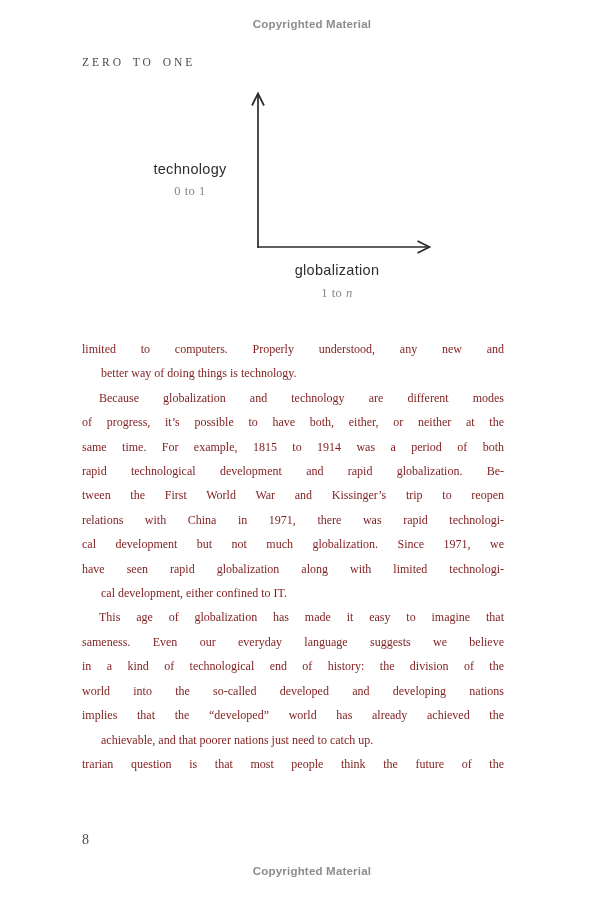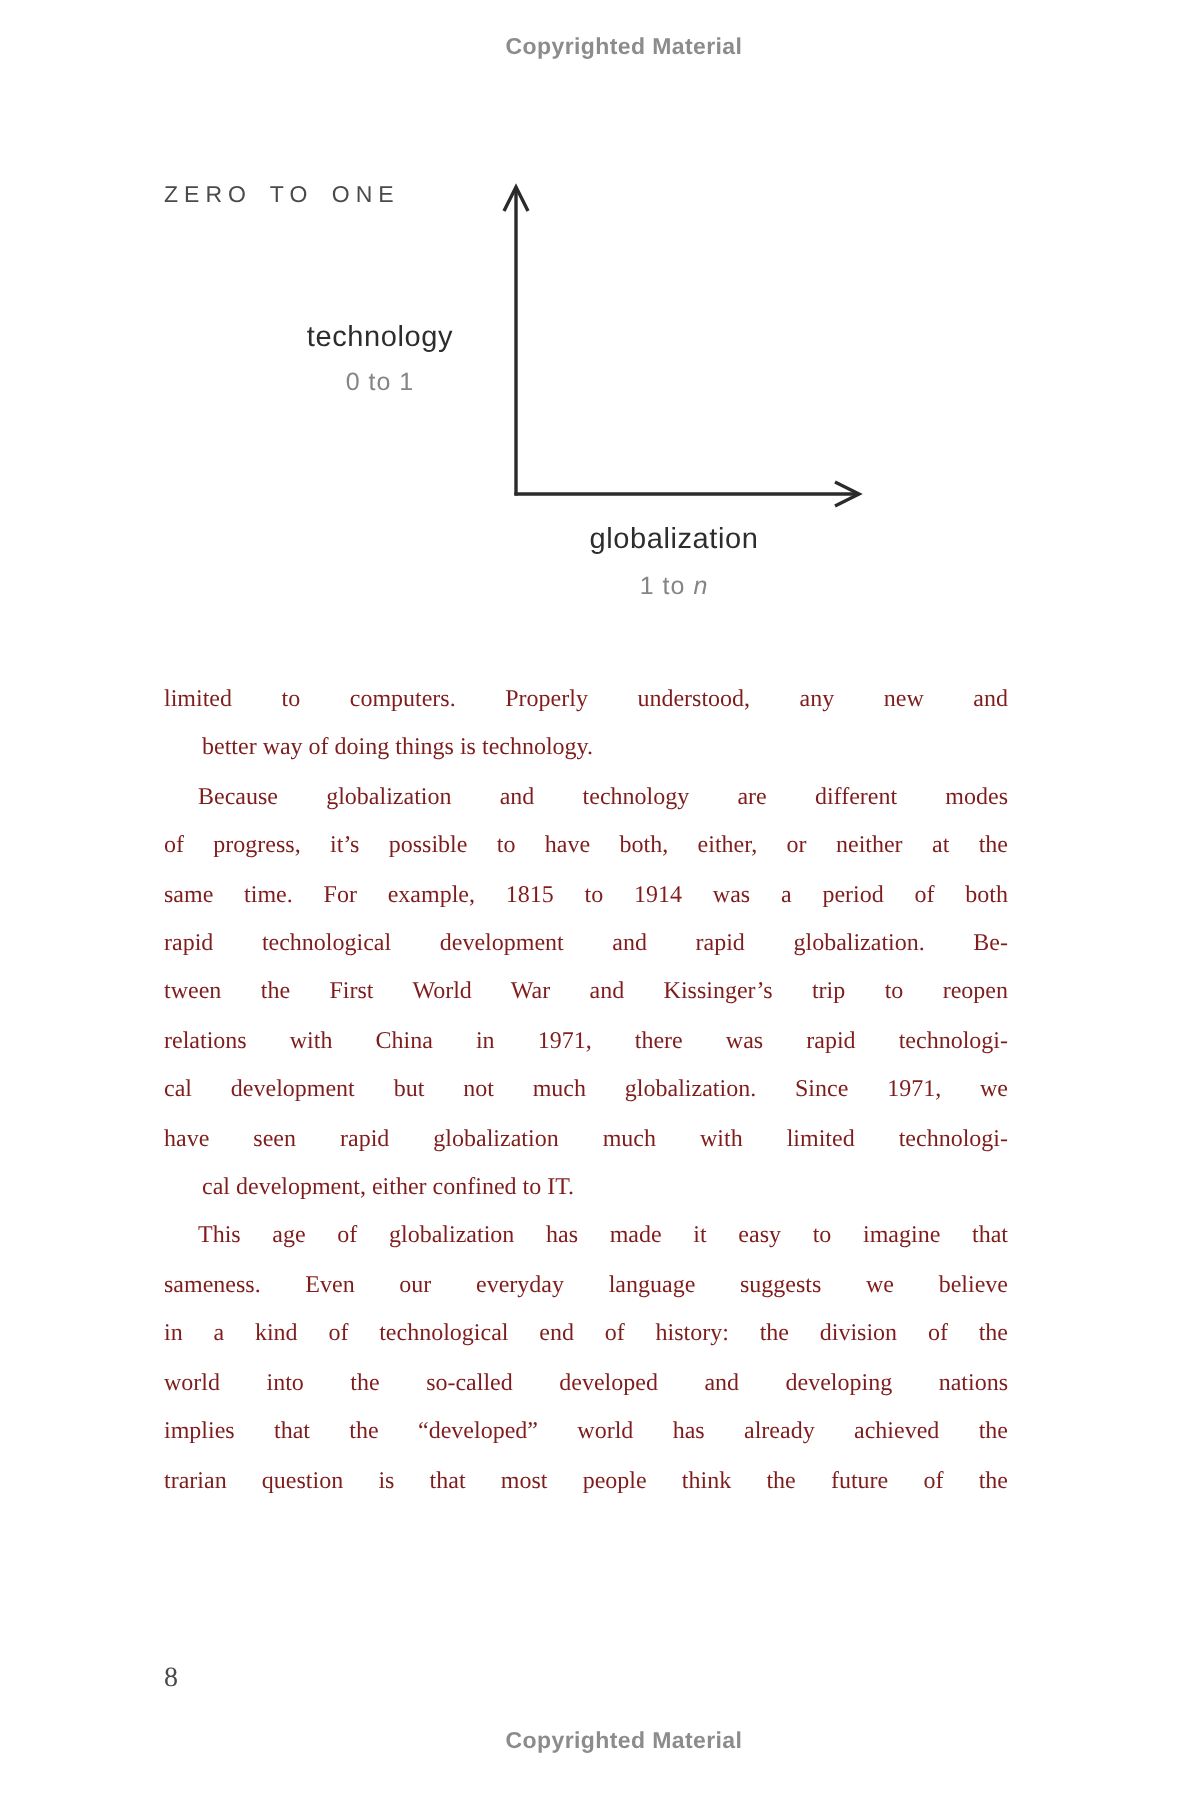--- a/index.html
+++ b/index.html
@@ -21,46 +21,45 @@
     font-size: 11.5px;
     letter-spacing: 0.2px;
     color: #8c8c8c;
   }
   .banner-top { top: 18px; }
   .banner-bottom { top: 865px; }
   .running-header {
     position: absolute;
     left: 82px;
     top: 56px;
-    font-family: Liberation Sans, sans-serif;
+    font-family: Liberation Serif, serif;
     font-size: 11.5px;
     letter-spacing: 3px;
     word-spacing: 3px;
     color: #4a4a4a;
-    margin-top: 36px;
   }
   .diagram-svg {
     position: absolute;
     left: 240px;
     top: 86px;
   }
   .diag-label {
     position: absolute;
     width: 110px;
     text-align: center;
     font-family: Liberation Sans, sans-serif;
     color: #2d2d2d;
     font-size: 14.5px;
     letter-spacing: 0.3px;
   }
   .diag-sublabel {
     position: absolute;
     width: 110px;
     text-align: center;
-    font-family: Liberation Sans, sans-serif;
+    font-family: Liberation Serif, serif;
     color: #858585;
     font-size: 12.5px;
     letter-spacing: 0.5px;
   }
   .y-label   { left: 135px; top: 161px; }
   .y-sub     { left: 135px; top: 184px; }
   .x-label   { left: 282px; top: 262px; }
   .x-sub     { left: 282px; top: 286px; }
   .x-sub .var { font-style: italic; }
   .body-text {
@@ -115,27 +114,28 @@
   <div class="body-text">
       <div class="line">limited to computers. Properly understood, any new and</div>
       <div class="line last">better way of doing things is technology.</div>
       <div class="line indent">Because globalization and technology are different modes</div>
       <div class="line">of progress, it’s possible to have both, either, or neither at the</div>
       <div class="line">same time. For example, 1815 to 1914 was a period of both</div>
       <div class="line">rapid technological development and rapid globalization. Be-</div>
       <div class="line">tween the First World War and Kissinger’s trip to reopen</div>
       <div class="line">relations with China in 1971, there was rapid technologi-</div>
       <div class="line">cal development but not much globalization. Since 1971, we</div>
-      <div class="line">have seen rapid globalization much with limited technologi-</div>
+      <div class="line">have seen rapid globalization along with limited technologi-</div>
       <div class="line last">cal development, either confined to IT.</div>
       <div class="line indent">This age of globalization has made it easy to imagine that</div>
       <div class="line">sameness. Even our everyday language suggests we believe</div>
       <div class="line">in a kind of technological end of history: the division of the</div>
       <div class="line">world into the so-called developed and developing nations</div>
       <div class="line">implies that the “developed” world has already achieved the</div>
+      <div class="line last">achievable, and that poorer nations just need to catch up.</div>
       <div class="line">trarian question is that most people think the future of the</div>
     </div>
 
   <div class="page-number">8</div>
 
   <div class="banner banner-bottom">Copyrighted Material</div>
 
 </div>
 
 </body></html>

